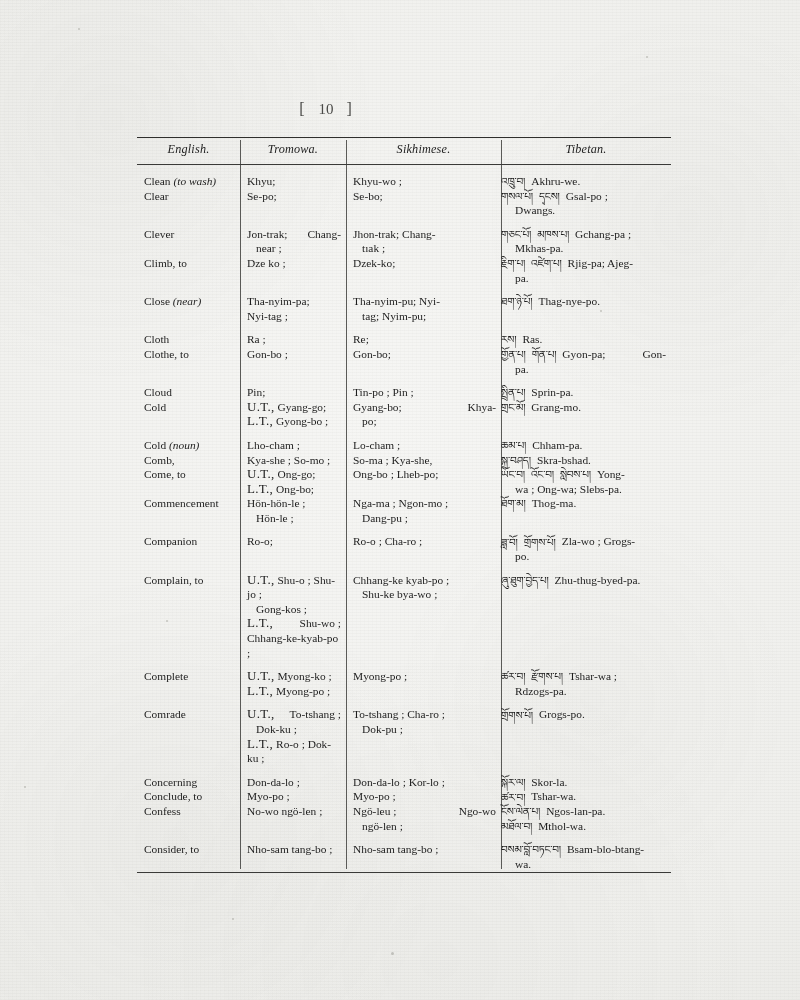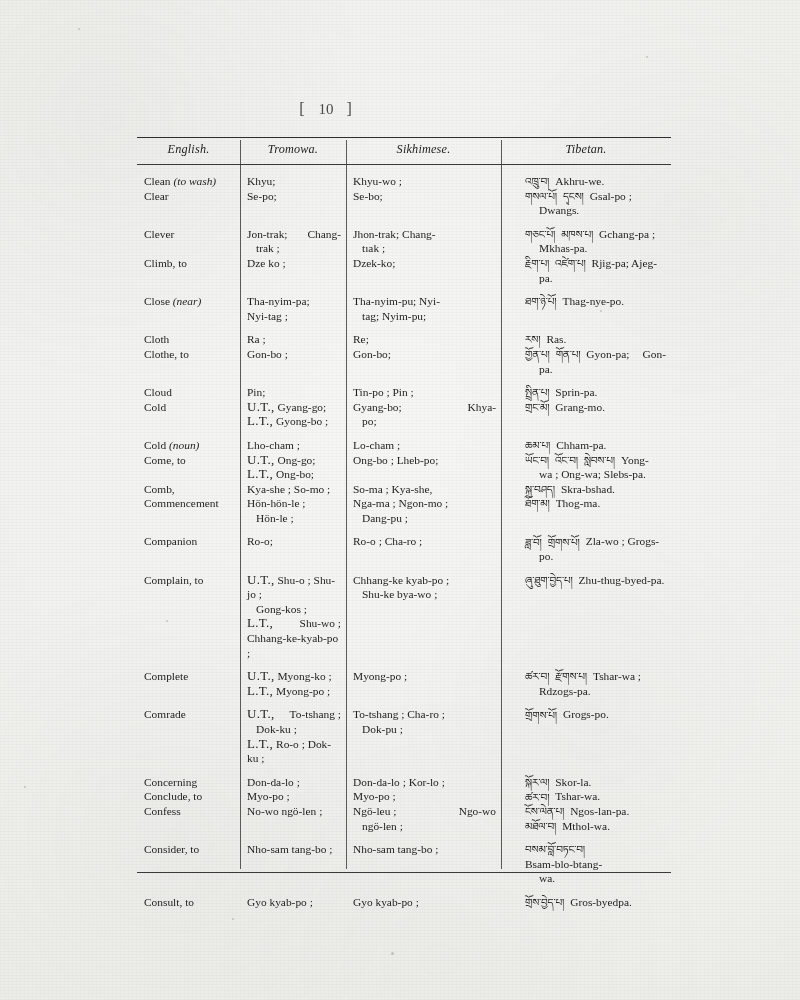--- a/index.html
+++ b/index.html
@@ -138,21 +138,21 @@
     font-family: "DejaVu Sans", sans-serif;
     font-size: 10.5px;
     line-height: 1;
     display: inline-block;
     vertical-align: middle;
     transform: translateY(-1px);
     letter-spacing: -0.2px;
   }
   .tsep { display: inline-block; width: 6px; }
   .rom { display: inline-block; }
-  td.tb { padding-left: 24px; }
+  td.tb { padding-left: 0; }
   td.tb .ln { white-space: normal; }
 </style>
 </head>
 <body>
 
 <div id="page">
 
   <div id="grain"></div>
   <div class="speck" style="left:78px;  top:28px;  width:2px; height:2px;"></div>
   <div class="speck" style="left:646px; top:56px;  width:2px; height:2px;"></div>
@@ -217,21 +217,21 @@
             <td colspan="4"></td>
           </tr>
 
         <tr>
           <td class="en">Clever</td>
           <td>
             <span class="ln spread">
                 <span>Jon-trak;</span>
                 <span>Chang-</span>
               </span>
-            <span class="ind">trak ;</span>
+            <span class="ind">near ;</span>
           </td>
           <td>
             <span class="ln">Jhon-trak; Chang-</span>
             <span class="ind">tıak ;</span>
           </td>
           <td class="tb">
             <span class="ln"><span class="tib">གཅང་པོ།</span><span class="tsep"></span><span class="tib">མཁས་པ།</span><span class="tsep"></span><span class="rom">Gchang-pa ;</span></span>
             <span class="ind2">Mkhas-pa.</span>
           </td>
         </tr>
@@ -331,38 +331,38 @@
         <tr>
           <td class="en"><span>Cold</span> <span class="it">(noun)</span></td>
           <td>Lho-cham ;</td>
           <td>Lo-cham ;</td>
           <td class="tb">
             <span class="ln"><span class="tib">ཆམ་པ།</span><span class="tsep"></span><span class="rom">Chham-pa.</span></span>
           </td>
         </tr>
 
         <tr>
-          <td class="en">Come, to</td>
-          <td>
-            <span class="ln"><span class="sc">u.t.,</span> <span>Ong-go;</span></span>
-            <span class="ln"><span class="sc">l.t.,</span> <span>Ong-bo;</span></span>
-          </td>
-          <td>Ong-bo ; Lheb-po;</td>
-          <td class="tb">
-            <span class="ln"><span class="tib">ཡོང་བ།</span><span class="tsep"></span><span class="tib">འོང་བ།</span><span class="tsep"></span><span class="tib">སླེབས་པ།</span><span class="tsep"></span><span class="rom">Yong-</span></span>
-            <span class="ind2">wa ;  Ong-wa; Slebs-pa.</span>
-          </td>
-        </tr>
-
-        <tr>
           <td class="en">Comb,</td>
           <td>Kya-she ; So-mo ;</td>
           <td>So-ma ; Kya-she,</td>
           <td class="tb">
             <span class="ln"><span class="tib">སྐྲ་བཤད།</span><span class="tsep"></span><span class="rom">Skra-bshad.</span></span>
+          </td>
+        </tr>
+
+        <tr>
+          <td class="en">Come, to</td>
+          <td>
+            <span class="ln"><span class="sc">u.t.,</span> <span>Ong-go;</span></span>
+            <span class="ln"><span class="sc">l.t.,</span> <span>Ong-bo;</span></span>
+          </td>
+          <td>Ong-bo ; Lheb-po;</td>
+          <td class="tb">
+            <span class="ln"><span class="tib">ཡོང་བ།</span><span class="tsep"></span><span class="tib">འོང་བ།</span><span class="tsep"></span><span class="tib">སླེབས་པ།</span><span class="tsep"></span><span class="rom">Yong-</span></span>
+            <span class="ind2">wa ;  Ong-wa; Slebs-pa.</span>
           </td>
         </tr>
 
         <tr>
           <td class="en">Commencement</td>
           <td>
             <span class="ln">Hön-hön-le ;</span>
             <span class="ind">Hön-le ;</span>
           </td>
           <td>
@@ -501,25 +501,17 @@
           <td class="tb">
             <span class="ln"><span class="tib">བསམ་བློ་བཏང་བ།</span><span class="tsep"></span><span class="rom">Bsam-blo-btang-</span></span>
             <span class="ind2">wa.</span>
           </td>
         </tr>
 
         <tr class="gap">
             <td colspan="4"></td>
           </tr>
 
-        <tr>
-          <td class="en">Consult, to</td>
-          <td>Gyo kyab-po ;</td>
-          <td>Gyo kyab-po ;</td>
-          <td class="tb">
-            <span class="ln"><span class="tib">གྲོས་བྱེད་པ།</span><span class="tsep"></span><span class="rom">Gros-byedpa.</span></span>
-          </td>
-        </tr>
 
       </tbody>
     </table>
   </div>
 </div>
 
 </body></html>

